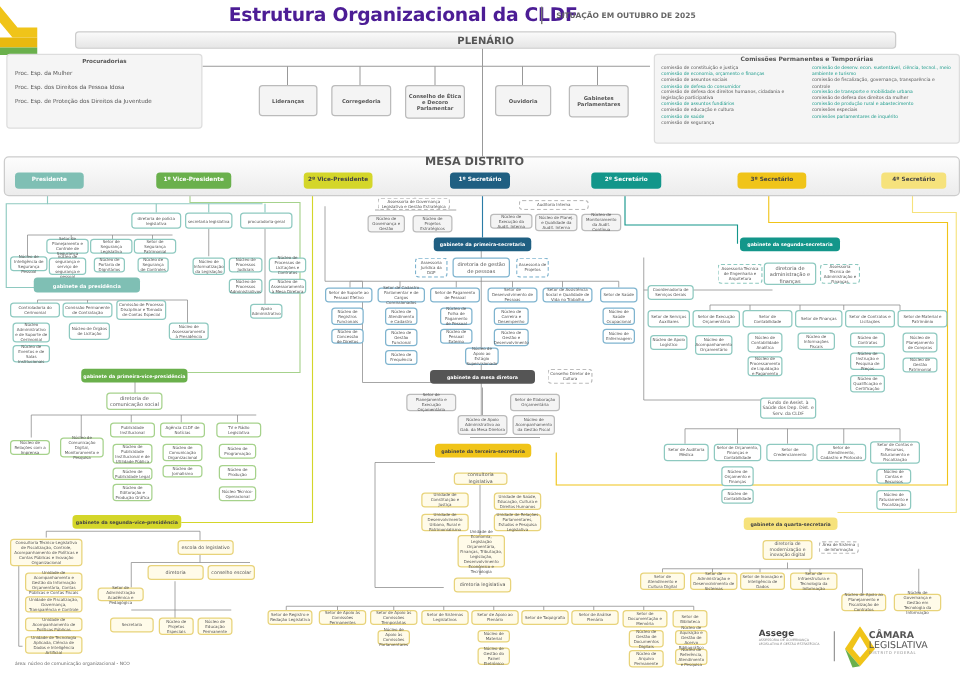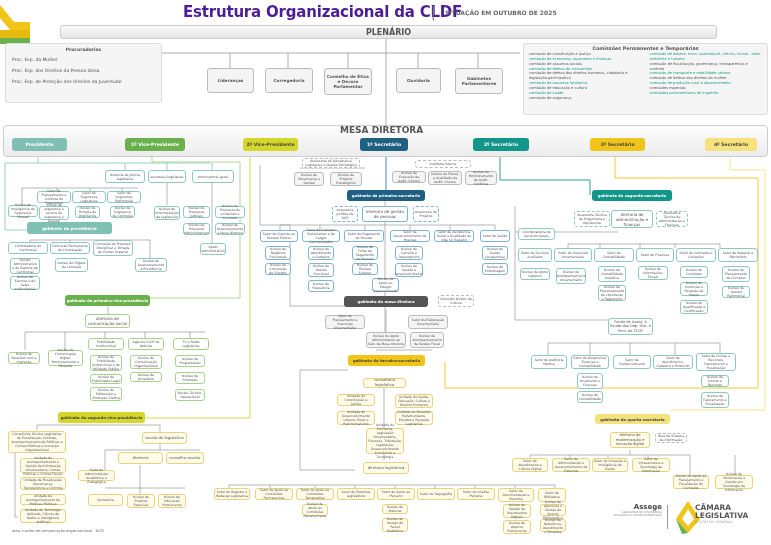--- a/index.html
+++ b/index.html
@@ -212,21 +212,21 @@
         <div class="it t">comissão de transporte e mobilidade urbana</div>
         <div class="it">comissão de defesa dos direitos da mulher</div>
         <div class="it t">comissão de produção rural e abastecimento</div>
         <div class="it">comissões especiais</div>
         <div class="it t">comissões parlamentares de inquérito</div>
       </div>
   </div>
 </div>
 
 <div id="mesa"></div>
-<div id="mesa-t">MESA DIRETORA</div>
+<div id="mesa-t">MESA DISTRITO</div>
 <div id="mesa-members">
     <div class="head" style="left: 12px; top: 138px; width: 55px; height: 13px; font-size: 4.6px; background: rgb(127, 191, 180);">Presidente</div>
     <div class="head" style="left: 125px; top: 138px; width: 60px; height: 13px; font-size: 4.6px; background: rgb(106, 176, 76);">1º Vice-Presidente</div>
     <div class="head" style="left: 243px; top: 138px; width: 55px; height: 13px; font-size: 4.6px; background: rgb(212, 214, 42); color: rgb(68, 68, 68);">2º Vice-Presidente</div>
     <div class="head" style="left: 360px; top: 138px; width: 48px; height: 13px; font-size: 4.6px; background: rgb(31, 95, 130);">1º Secretário</div>
     <div class="head" style="left: 473px; top: 138px; width: 56px; height: 13px; font-size: 4.6px; background: rgb(19, 150, 138);">2º Secretário</div>
     <div class="head" style="left: 590px; top: 138px; width: 55px; height: 13px; font-size: 4.6px; background: rgb(240, 196, 25); color: rgb(68, 68, 68);">3º Secretário</div>
     <div class="head" style="left: 705px; top: 138px; width: 52px; height: 13px; font-size: 4.6px; background: rgb(246, 226, 124); color: rgb(68, 68, 68);">4º Secretário</div>
   </div>
 
@@ -386,28 +386,28 @@
 <div class="box yel" style="left:512px;top:458px;width:36px;height:14px">Setor de Atendimento e Cultura Digital</div>
 <div class="box yel" style="left:552px;top:458px;width:38px;height:14px">Setor de Administração e Desenvolvimento de Sistemas</div>
 <div class="box yel" style="left:592px;top:458px;width:36px;height:14px">Setor de Inovação e Inteligência de Dados</div>
 <div class="box yel" style="left:632px;top:458px;width:38px;height:14px">Setor de Infraestrutura e Tecnologia da Informação</div>
 <div class="box yel" style="left:673px;top:475px;width:36px;height:14px">Núcleo de Apoio ao Planejamento e Fiscalização de Contratos</div>
 <div class="box yel" style="left:715px;top:475px;width:38px;height:14px">Núcleo de Governança e Gestão em Tecnologia da Informação</div>
 
 <div id="footer">área: núcleo de comunicação organizacional - NCO</div>
 
 <div id="brand">
-  <div style="position:absolute;left:0;top:2px;width:55px;text-align:right">
+  <div style="position:absolute;left:0;top:2px;width:55px;">
     <div style="font-size:7px;font-weight:bold;color:#444">Assege</div>
     <div style="font-size:2.6px;color:#888;line-height:1.2">ASSESSORIA DE GOVERNANÇA LEGISLATIVA E GESTÃO ESTRATÉGICA</div>
   </div>
   <div style="position:absolute;left:60px;top:4px;width:1px;height:24px;background:#999"></div>
   <svg style="position:absolute;left:67px;top:0" width="28" height="34" viewBox="0 0 28 34">
     <path d="M14 0 L26 18 L14 32 L2 18 Z" fill="#f0c419"></path>
     <path d="M14 8 L20 18 L14 25 L8 18 Z" fill="#fff"></path>
     <path d="M2 18 L14 32 L8 33 Z" fill="#6ab04c"></path>
   </svg>
   <div style="position:absolute;left:88px;top:3px">
     <div style="font-size:7.5px;font-weight:bold;color:#555;line-height:1">CÂMARA</div>
-    <div style="font-size:7.5px;font-weight:bold;color:#555;line-height:1.1">LEGISLATIVA</div>
+    <div style="font-size:7.5px;font-weight:normal;color:#555;line-height:1.1">LEGISLATIVA</div>
     <div style="font-size:3px;color:#888;letter-spacing:.6px">DISTRITO FEDERAL</div>
   </div>
 </div>
 
 </body></html>

